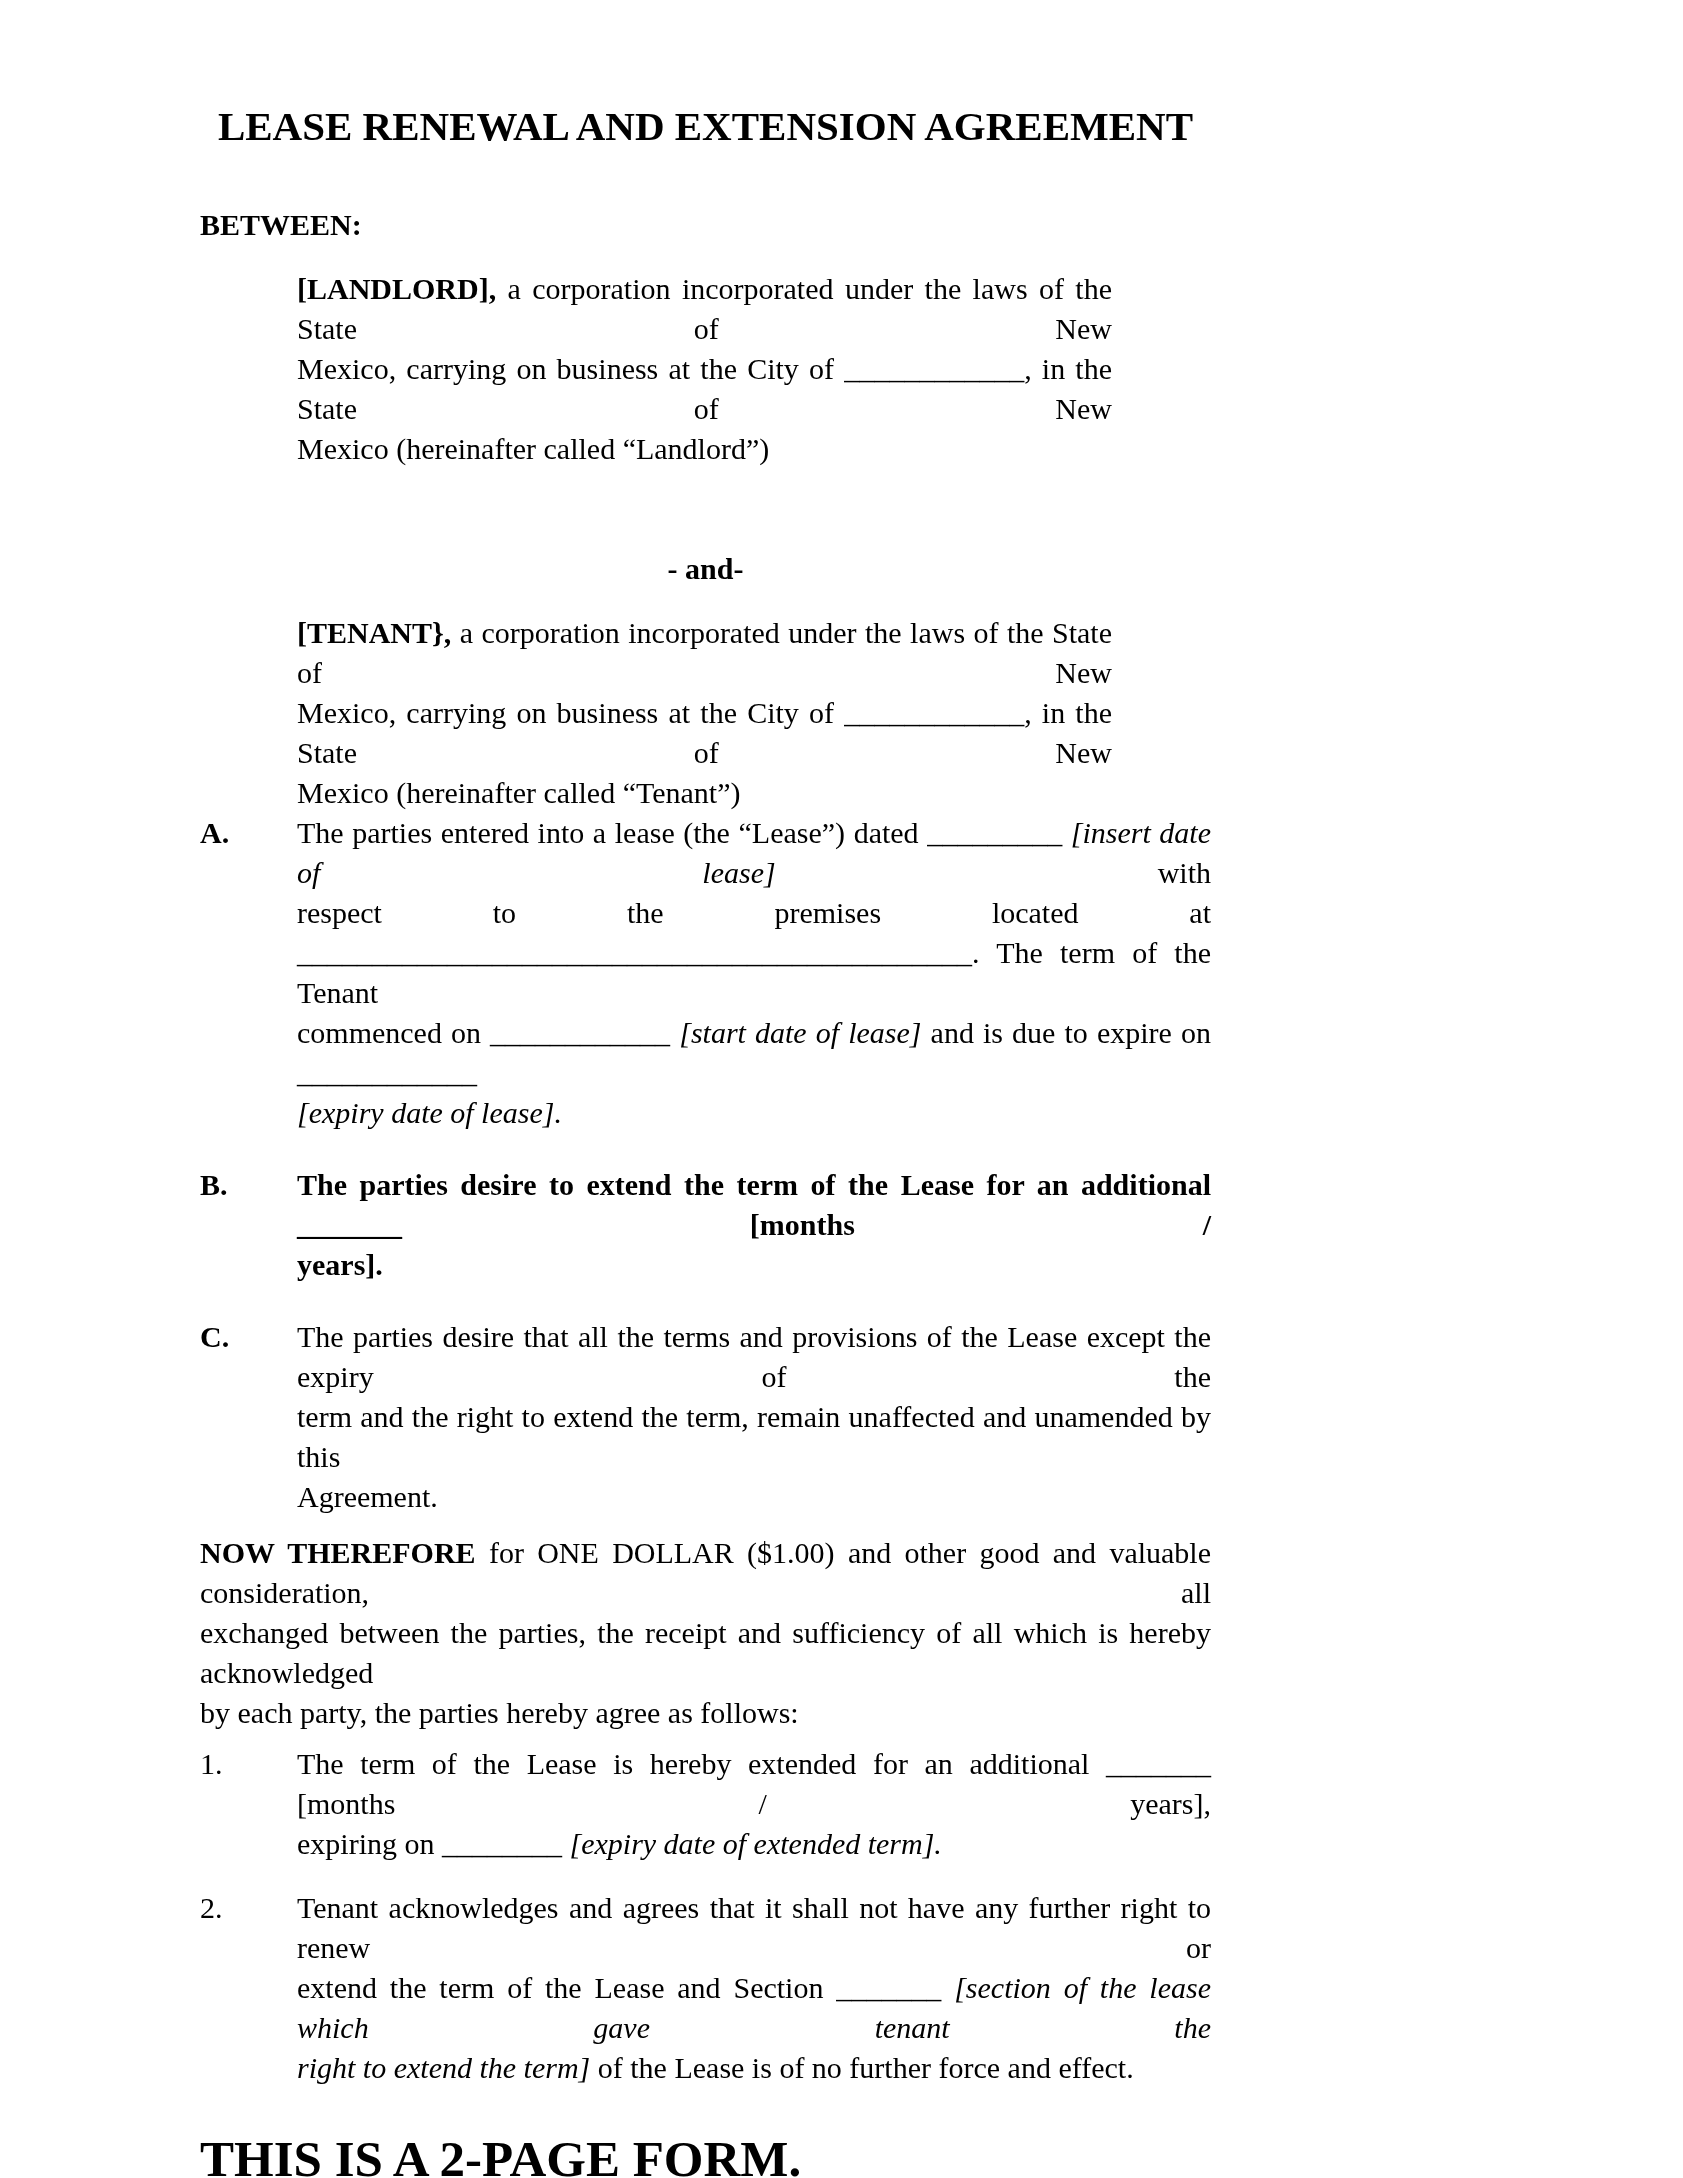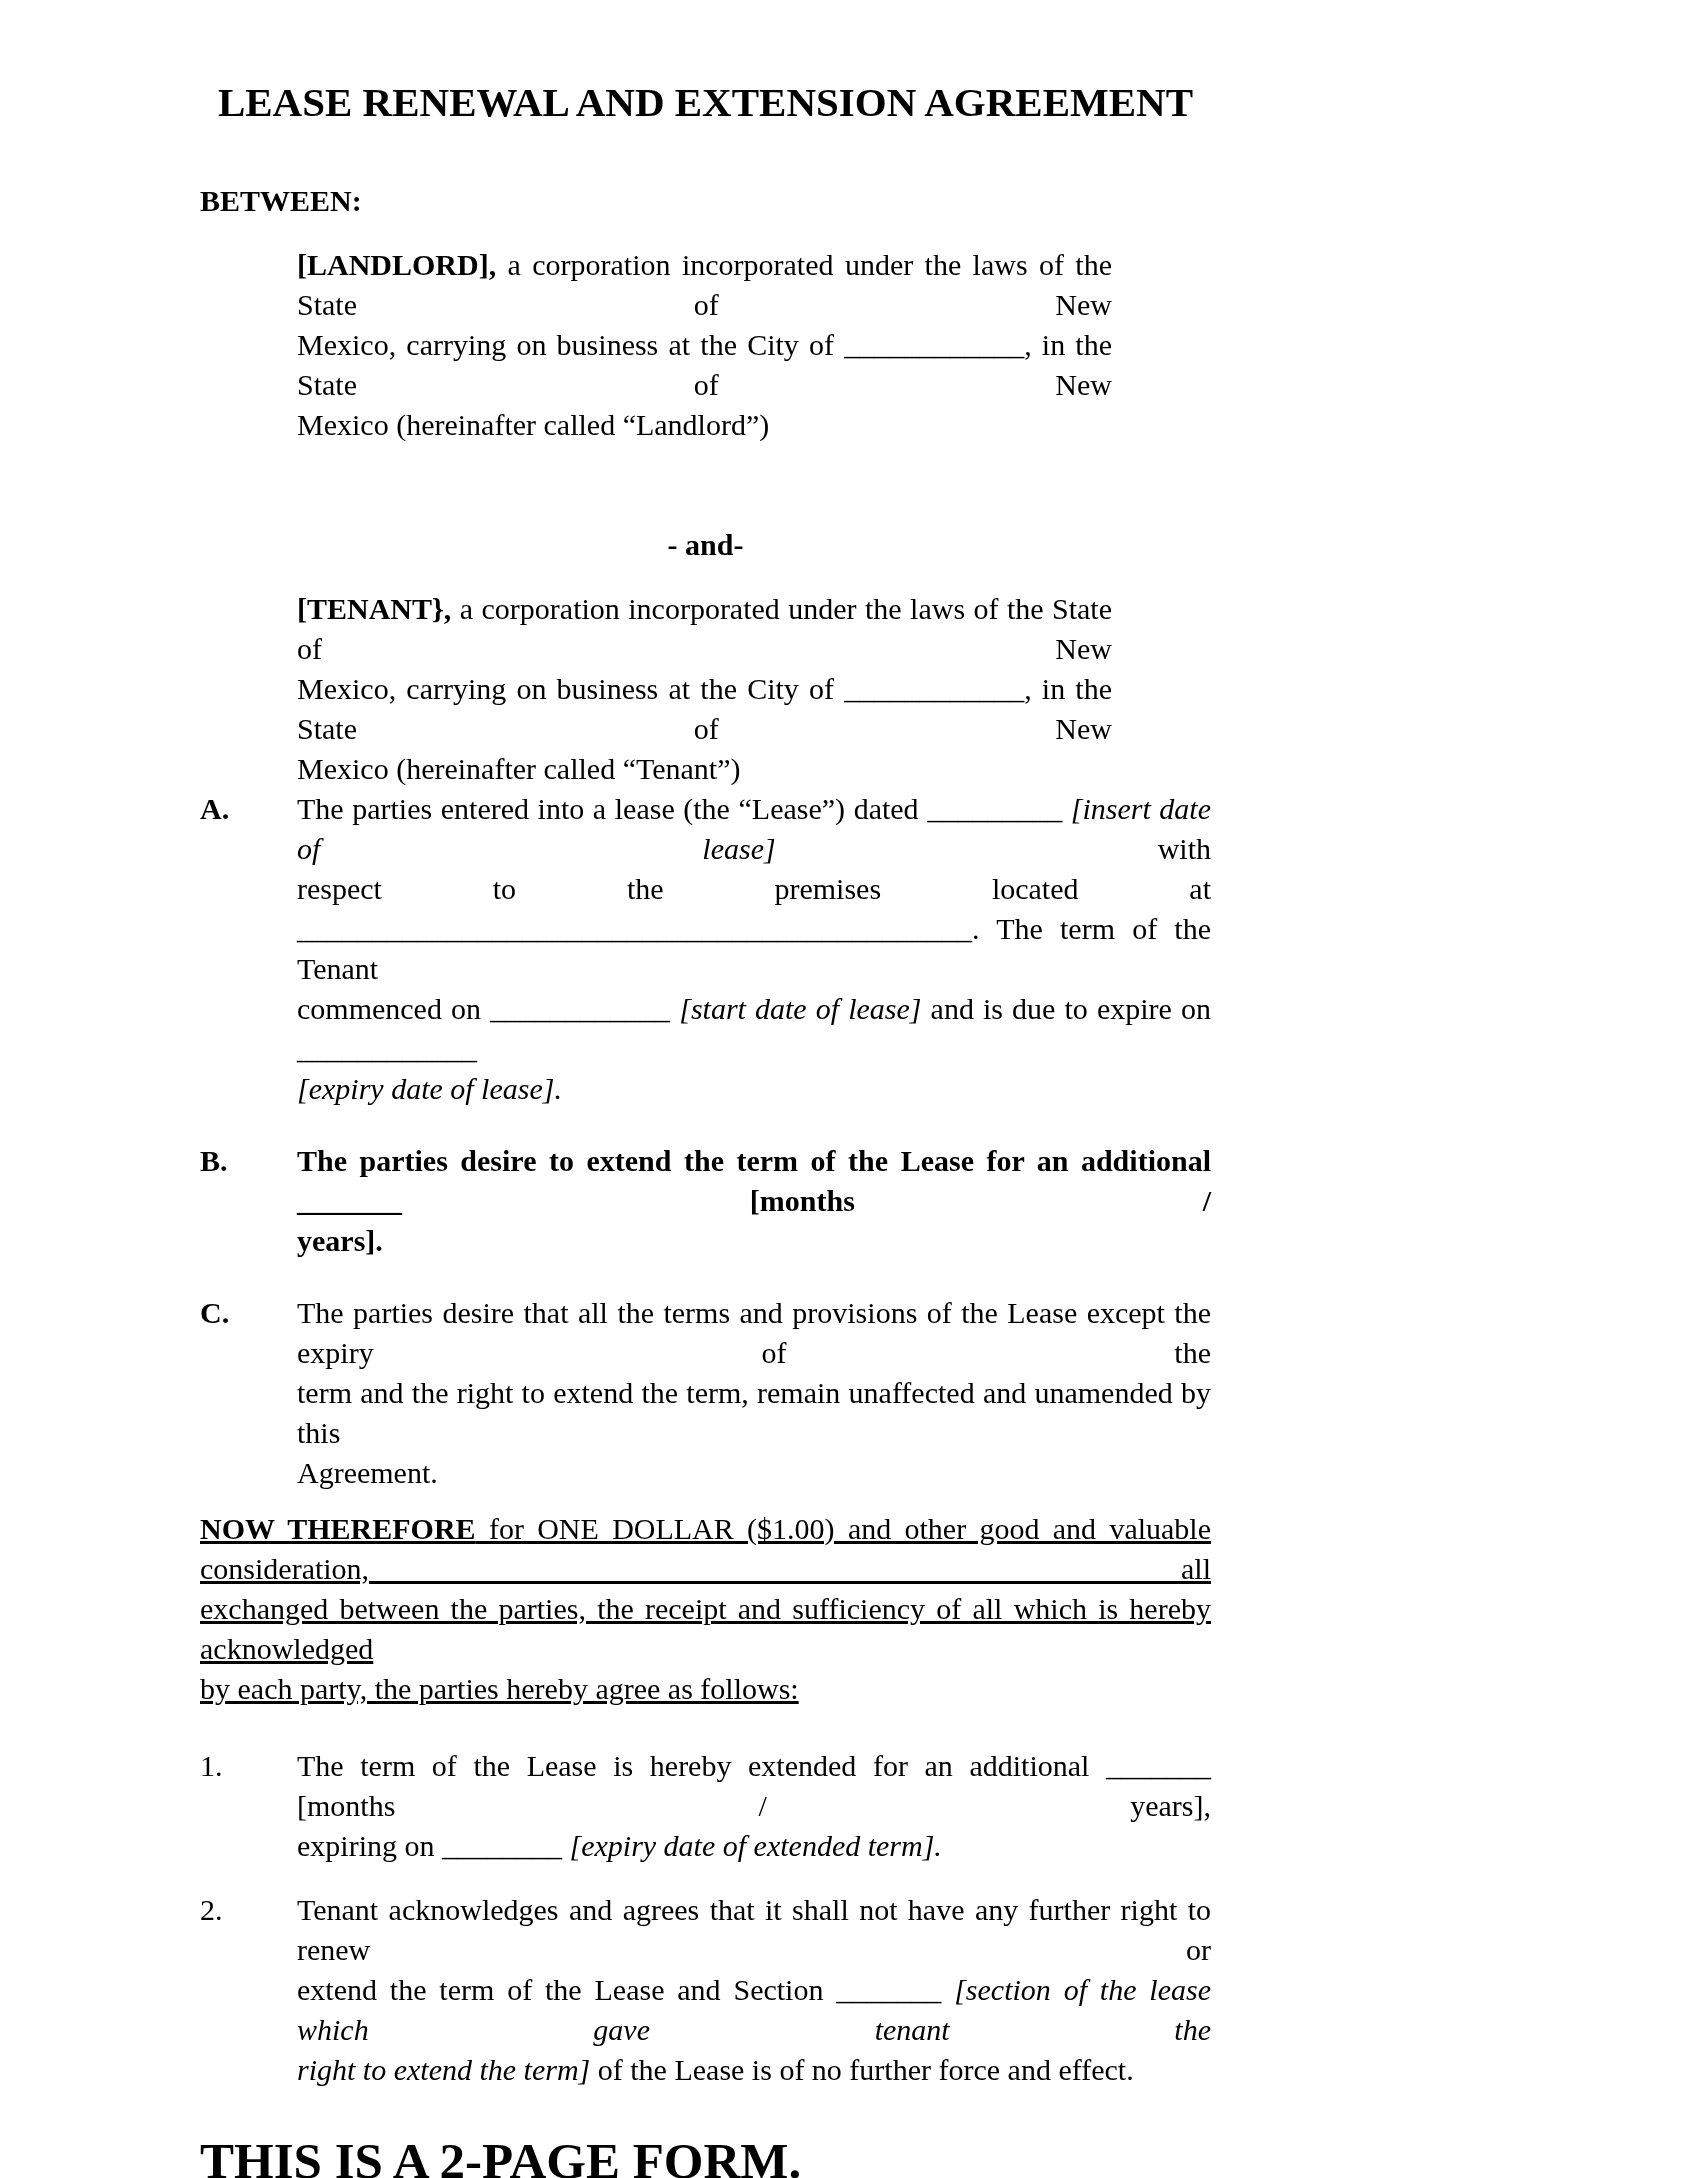--- a/index.html
+++ b/index.html
@@ -6,21 +6,21 @@
   html, body { background: #ffffff; }
   .page {
     position: relative;
     width: 1409px;
     height: 2178px;
     background: #ffffff;
     color: #000000;
     font-family: "Liberation Serif", "DejaVu Serif", serif;
     font-size: 30px;
     line-height: 40px;
-    padding: 78px 198px 0 200px;
+    padding: 102px 198px 0 200px;
     overflow: hidden;
   }
   .title {
     font-size: 41px;
     line-height: 48px;
     font-weight: bold;
     text-align: center;
     margin-bottom: 55px;
   }
   .label { font-weight: bold; margin-bottom: 24px; }
@@ -33,21 +33,21 @@
     margin-bottom: 24px;
   }
   .para.tenant { }
   .clause { display: flex; }
   .clause .marker { flex: 0 0 97px; width: 97px; }
   .clause .marker.b { font-weight: bold; }
   .clause-body { flex: 1; min-width: 0; }
   .clause.a { margin-bottom: 32px; }
   .clause.b { margin-bottom: 32px; }
   .clause.c { margin-bottom: 16px; }
-  .para.now { margin-bottom: 37px; text-decoration: underline; }
+  .para.now { margin-bottom: 11px; }
   .clause.one { margin-bottom: 24px; }
   .clause.two { margin-bottom: 48px; }
   .line { display: block; }
   .line.just { text-align: justify; text-align-last: justify; }
   .line.last { text-align: left; }
   .b { font-weight: bold; }
   .i { font-style: italic; }
   .note {
     font-size: 51px;
     line-height: 46px;

